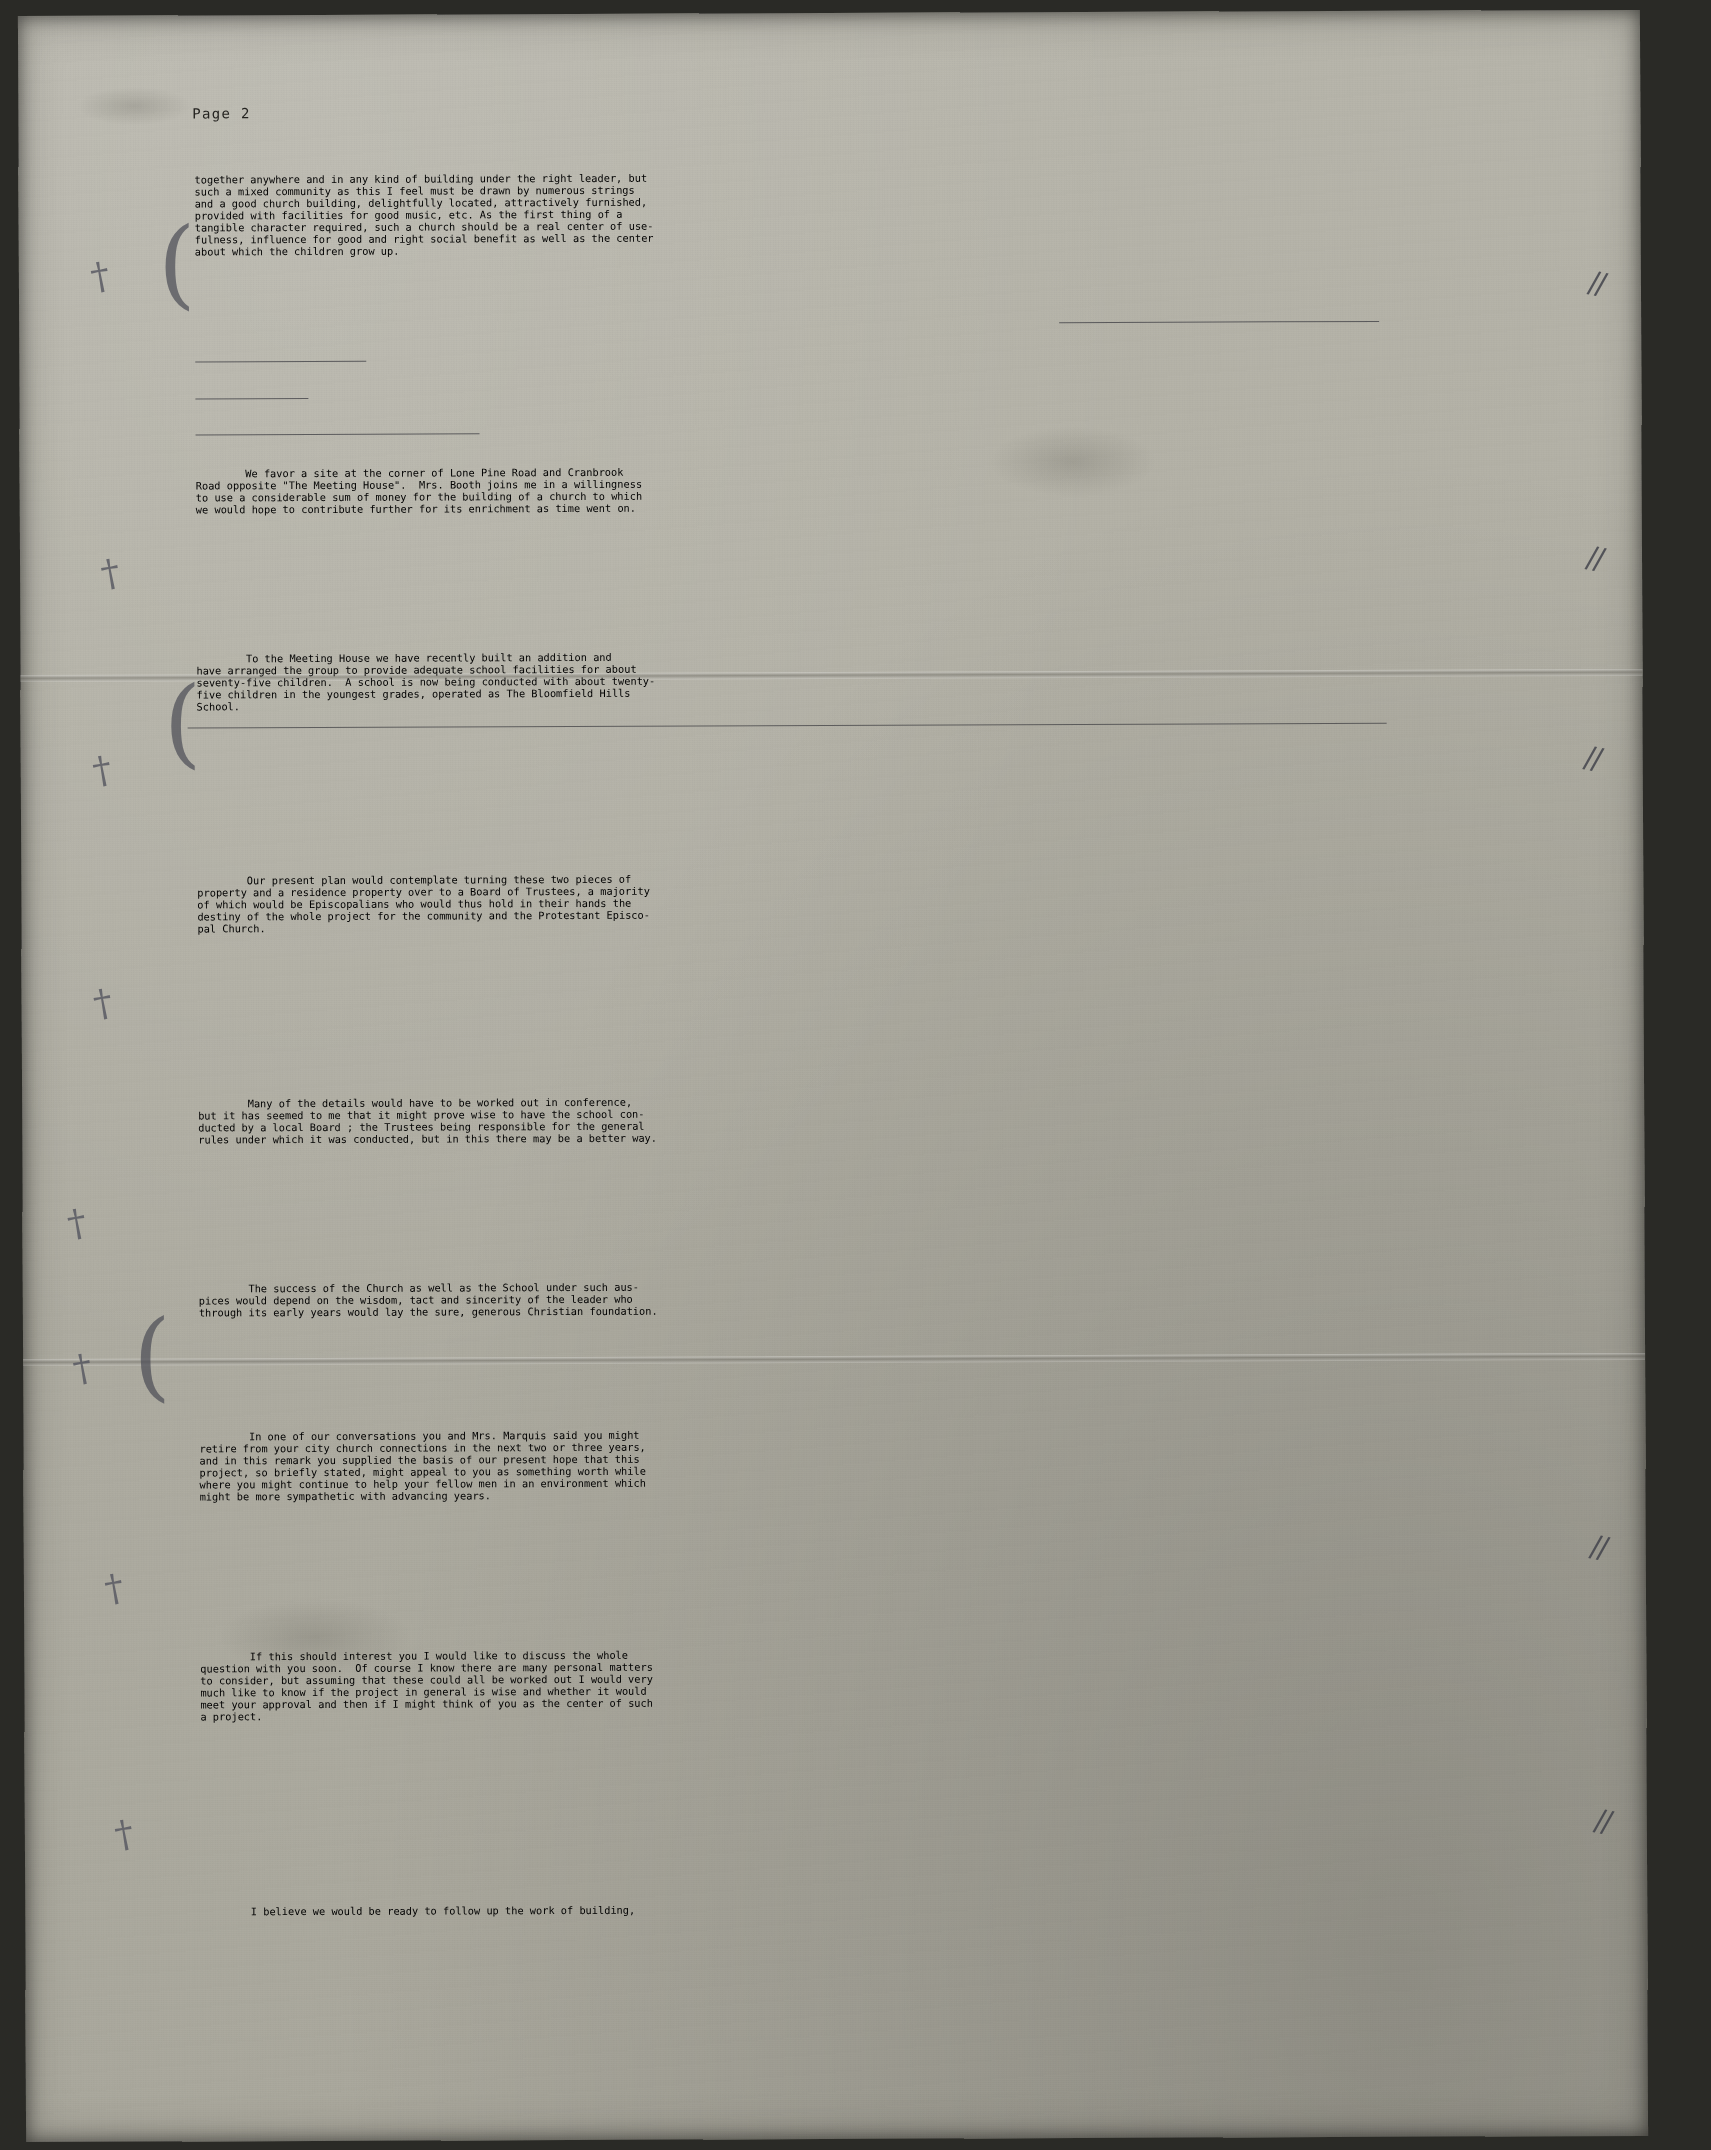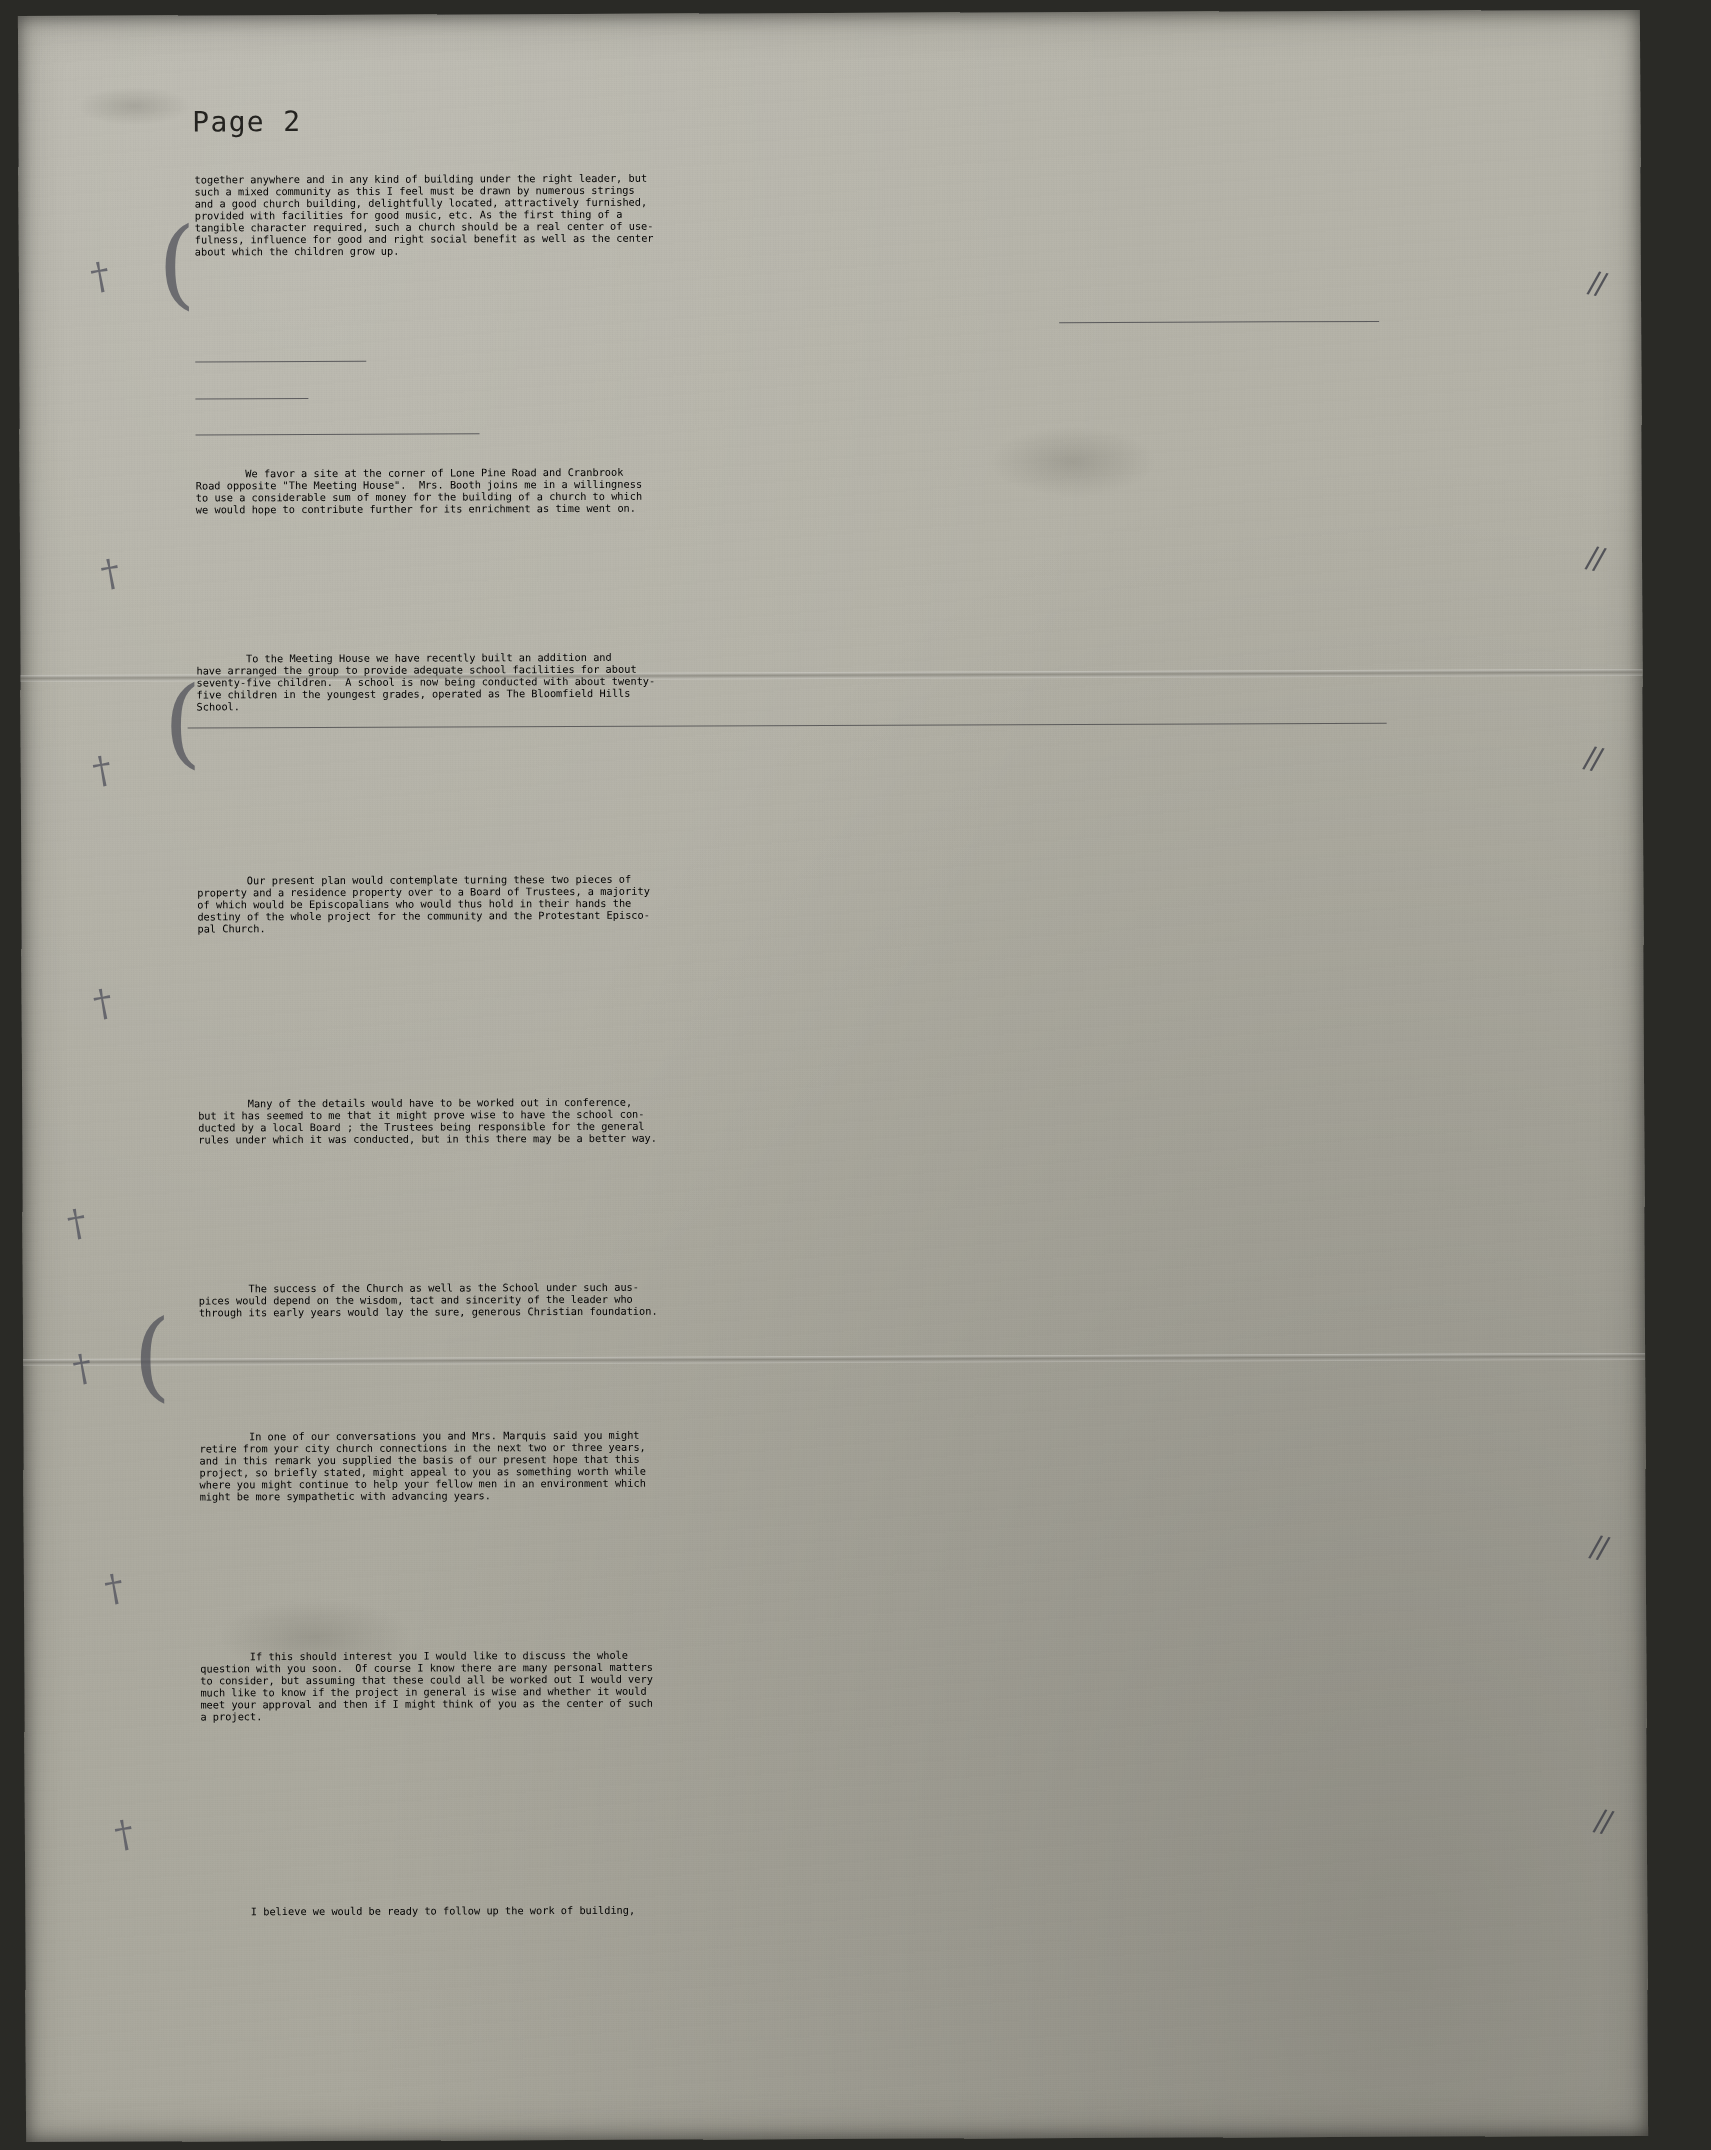--- a/index.html
+++ b/index.html
@@ -59,21 +59,21 @@
   .fold.f2 { top: 1343px;
     background: linear-gradient(180deg, rgba(255,255,255,0.32) 0%, rgba(118,116,108,0.55) 45%, rgba(255,255,255,0.22) 100%); }
   .edgeshade {
     position: absolute; inset: 0; pointer-events: none;
     box-shadow: inset 0 0 45px rgba(0,0,0,0.22);
   }
   .page-label {
     position: absolute;
     left: 174px;
     top: 90px;
-    font-size: 28px;
+    font-size: 14px;
     letter-spacing: 1.3px;
     color: #242320;
     font-family: "DejaVu Sans Mono", monospace;
     white-space: pre;
   }
   .para {
     position: absolute;
     left: 176px;
     width: 1364px;
     white-space: pre-wrap;

